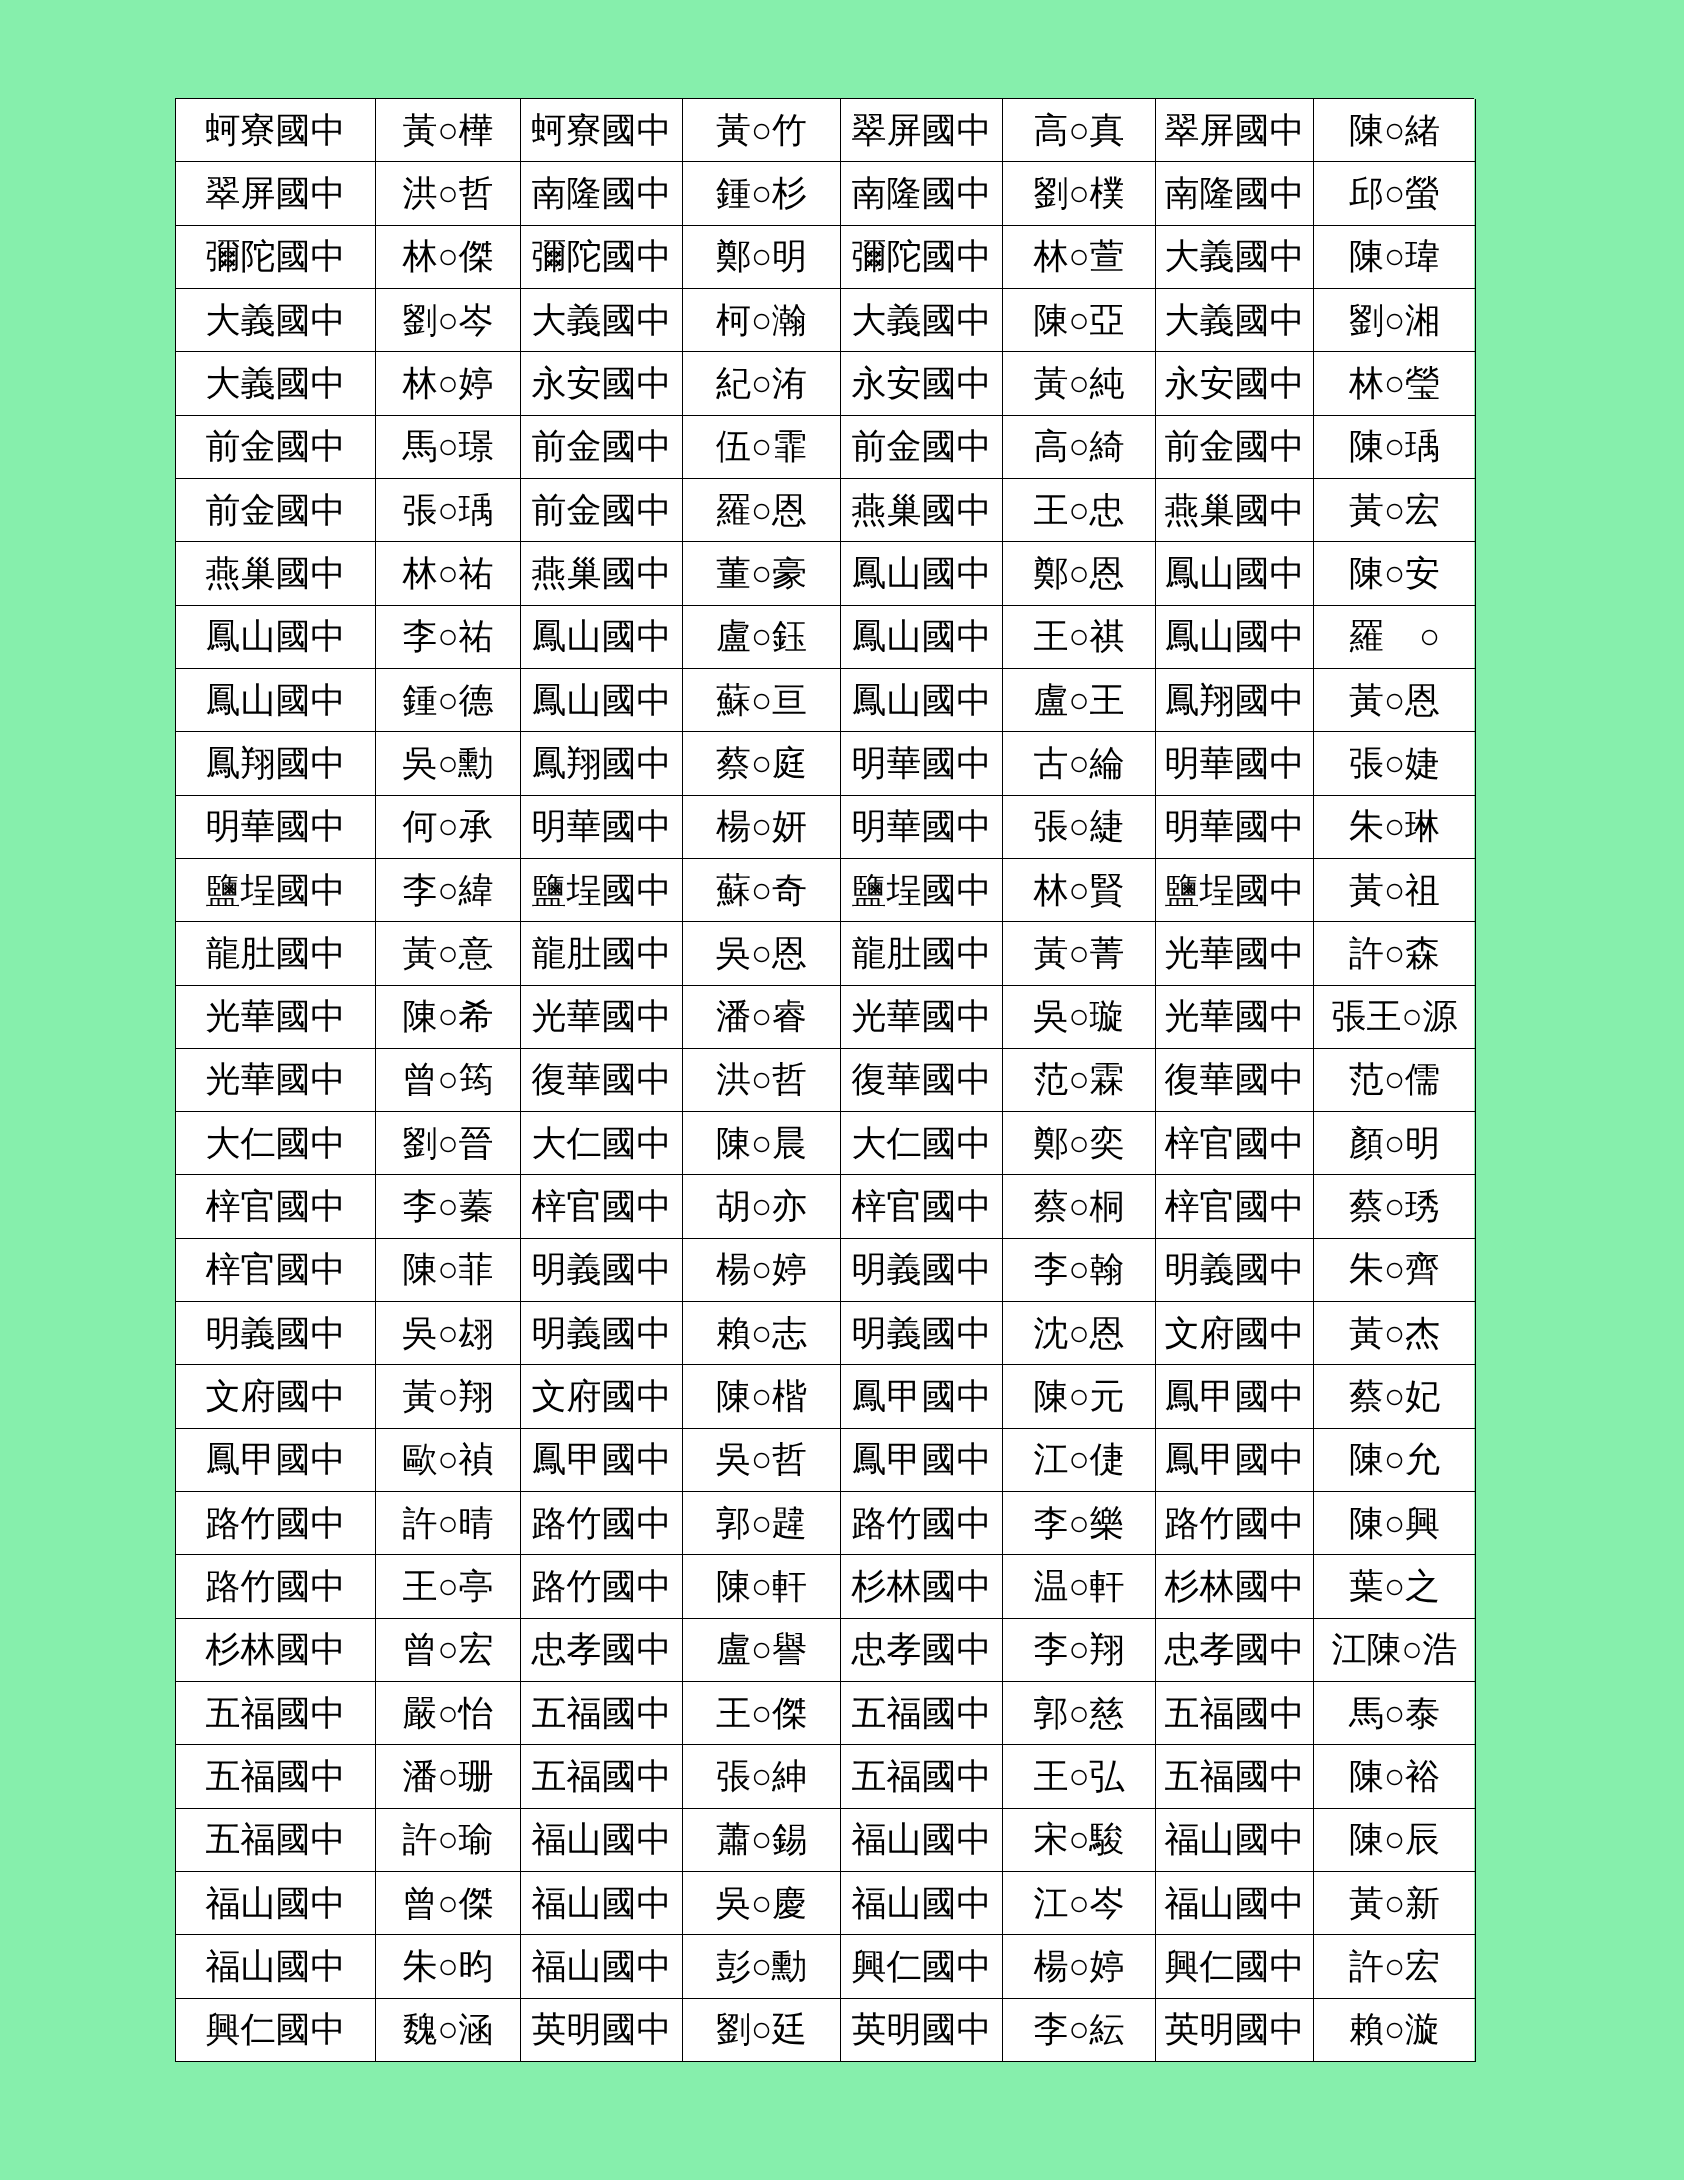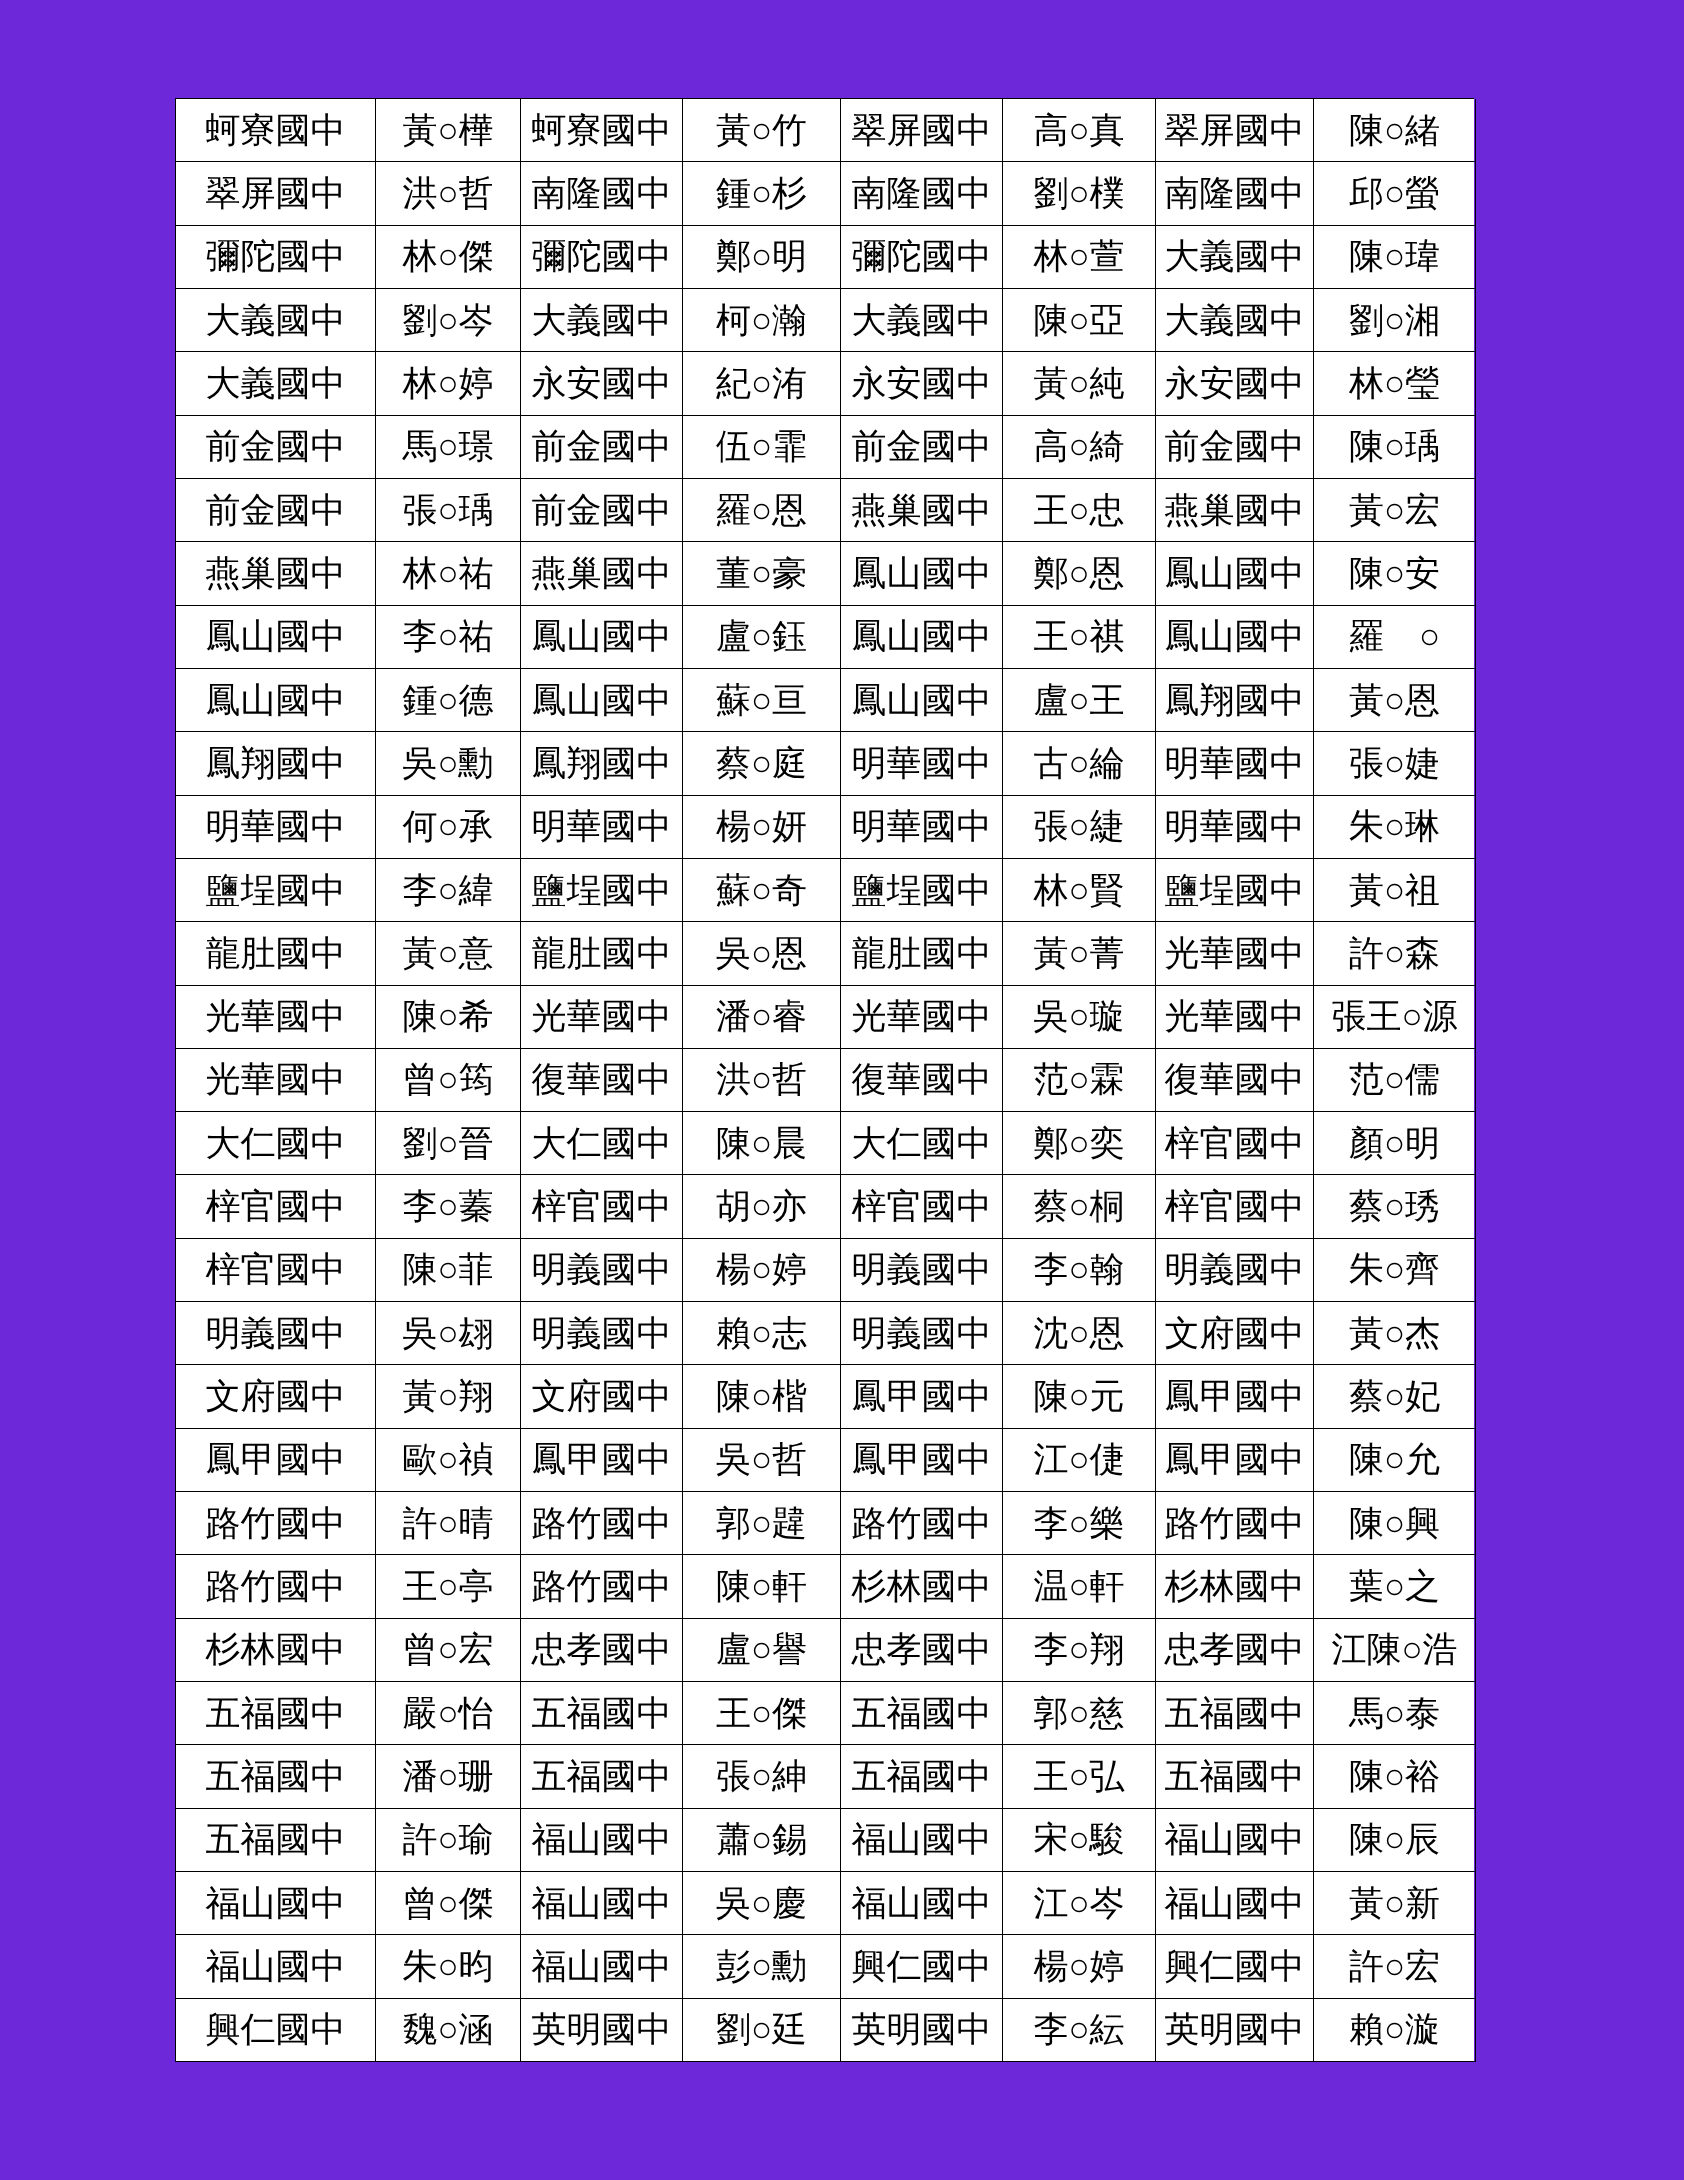--- a/index.html
+++ b/index.html
@@ -1,20 +1,20 @@
 <!DOCTYPE html>
 <html style="font-size:13.6px"><head>
 <meta charset="utf-8">
 <style>
   html, body { margin: 0; padding: 0; }
   .page {
     position: relative;
     width: 1685px;
     height: 2181px;
-    background: #6d28d9;
+    background: #86efac;
     overflow: hidden;
   }
   .roster {
     position: absolute;
     left: 175px;
     top: 98px;
     width: 1299px;
     height: 1964px;
     display: grid;
     grid-template-columns: 200px 145px 162px 158px 162px 153px 158px 162px;

